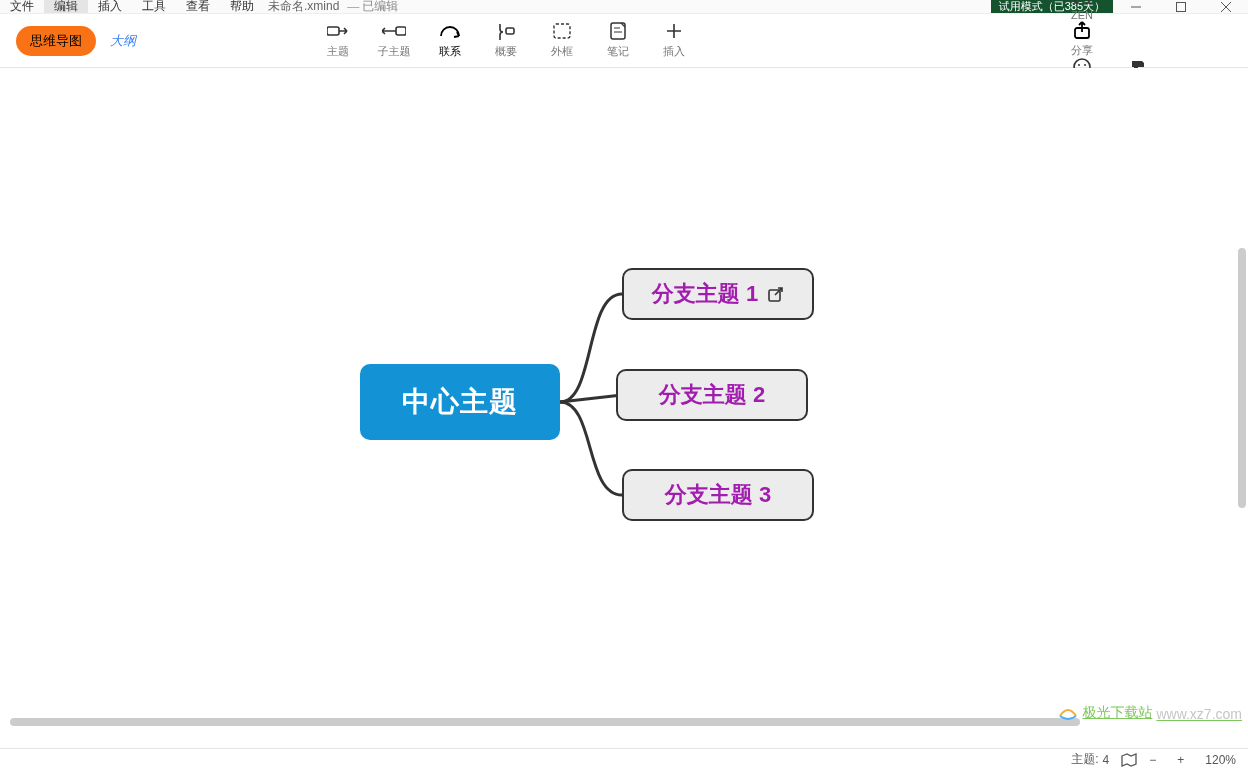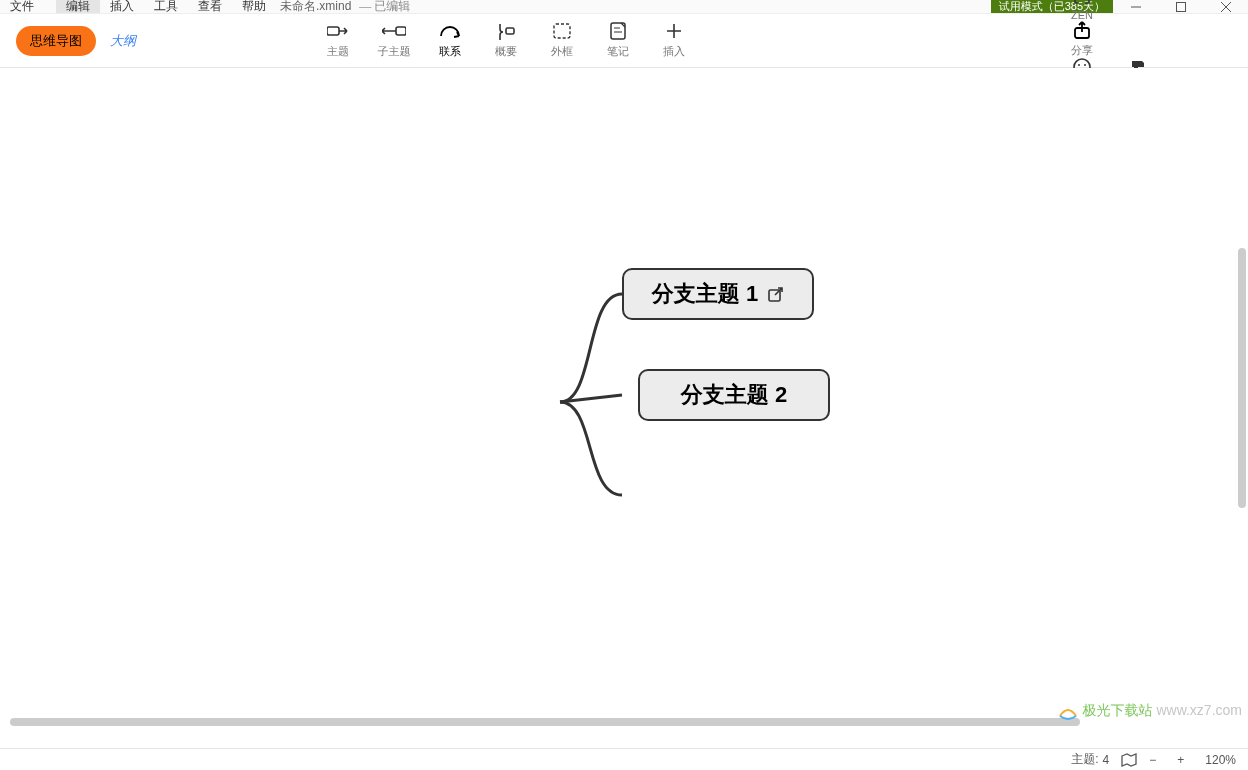--- a/index.html
+++ b/index.html
@@ -3,25 +3,25 @@
 <meta charset="utf-8">
 <style>
   * { box-sizing: border-box; margin: 0; padding: 0; }
   html, body { width: 1248px; height: 770px; font-family: "Microsoft YaHei", "PingFang SC", sans-serif; background: #fff; overflow: hidden; }
   .app { display: flex; flex-direction: column; width: 100%; height: 100%; }
 
   
   .titlebar { height: 14px; display: flex; align-items: stretch; font-size: 12px; color: #333; background: #fafafa; border-bottom: 1px solid #eee; }
   .menu { display: flex; align-items: center; }
   .menu-item { padding: 0 10px; height: 100%; display: flex; align-items: center; cursor: default; }
-  .menu-item.active { background: #e5e5e5; margin-left: 12px; }
+  .menu-item.active { background: #e5e5e5; }
   .doc-title { margin-left: 4px; display: flex; align-items: center; color: #666; }
   .doc-status { margin-left: 8px; color: #888; font-family: Liberation Serif, serif; }
   .spacer { flex: 1; }
-  .trial-badge { background: #4d7c0f; color: #fff; padding: 4px 8px; display: flex; align-items: center; font-size: 11px; }
+  .trial-badge { background: #14532d; color: #fff; padding: 4px 8px; display: flex; align-items: center; font-size: 11px; }
   .win-controls { display: flex; }
   .win-btn { width: 45px; display: flex; align-items: center; justify-content: center; color: #555; }
 
   
   .toolbar { height: 54px; display: flex; align-items: center; border-bottom: 1px solid #e5e5e5; }
   .view-switch { display: flex; align-items: center; margin-left: 16px; }
   .pill { padding: 6px 14px; border-radius: 16px; font-size: 13px; }
   .pill.active { background: #f97316; color: #000; font-weight: 500; }
   .pill.inactive { color: #3b82f6; font-style: italic; }
   .tbtns { display: flex; margin-left: 160px; }
@@ -33,34 +33,34 @@
 
   
   .canvas-wrap { flex: 1; position: relative; background: #fff; }
   .canvas { position: absolute; inset: 0; }
   .scrollbar-v { position: absolute; right: 2px; top: 80px; bottom: 20px; width: 8px; }
   .scroll-thumb-v { position: absolute; right: 0; top: 100px; width: 8px; height: 260px; background: #ccc; border-radius: 4px; }
   .scrollbar-h { position: absolute; left: 2px; right: 20px; bottom: 22px; height: 8px; }
   .scroll-thumb-h { position: absolute; left: 8px; bottom: 0; height: 8px; width: 1070px; background: #ccc; border-radius: 4px; }
 
   .central { position: absolute; left: 360px; top: 296px; width: 200px; height: 76px; background: #1393d5; color: #fff; border-radius: 10px; display: flex; align-items: center; justify-content: center; font-size: 28px; font-weight: 700; letter-spacing: 1px; }
-  .branch { position: absolute; width: 192px; height: 52px; background: #ececec; border: 2px solid #333; border-radius: 10px; display: flex; align-items: center; justify-content: center; font-size: 22px; font-weight: 600; color: #000000; gap: 10px; }
+  .branch { position: absolute; width: 192px; height: 52px; background: #ececec; border: 2px solid #333; border-radius: 10px; display: flex; align-items: center; justify-content: center; font-size: 22px; font-weight: 600; color: #a21caf; gap: 10px; }
   .b1 { left: 622px; top: 200px; }
-  .b2 { left: 638px; top: 301px; }
+  .b2 { left: 616px; top: 301px; }
   .b3 { left: 622px; top: 401px; }
   .ext-icon { width: 16px; height: 16px; }
 
   svg.connectors { position: absolute; left: 0; top: 0; width: 100%; height: 100%; pointer-events: none; }
 
   
   .statusbar { height: 22px; border-top: 1px solid #e5e5e5; display: flex; align-items: center; font-size: 12px; color: #555; padding: 0 6px; }
   .statusbar .spacer { flex: 1; }
   .status-item { margin: 0 6px; display: flex; align-items: center; gap: 4px; }
   .zoom-btn { width: 16px; text-align: center; }
-  .watermark { position: absolute; right: 6px; bottom: 26px; font-size: 14px; color: #6fc24a; opacity: .9; display:flex; align-items:flex-start; gap:4px;}
+  .watermark { position: absolute; right: 6px; bottom: 26px; font-size: 14px; color: #6fc24a; opacity: .9; display:flex; align-items:flex-end; gap:4px;text-decoration:underline;}
   .watermark .url{ color:#c0c0c0;}
 </style>
 </head>
 <body>
 
 <div class="app">
 
   <div class="titlebar">
     <div class="menu">
       <div class="menu-item">文件</div>
@@ -212,30 +212,36 @@
   </div>
 
   <div class="canvas-wrap">
     <div class="canvas">
       <svg class="connectors">
         <path d="M560 334 C 595 334 585 226 622 226" stroke="#333" stroke-width="3" fill="none"></path>
         <path d="M560 334 L 622 327" stroke="#333" stroke-width="3" fill="none"></path>
         <path d="M560 334 C 595 334 585 427 622 427" stroke="#333" stroke-width="3" fill="none"></path>
       </svg>
 
+      <div class="central">
+        <span>中心主题</span>
+      </div>
 
       <div class="branch b1">
         <span>分支主题 1</span>
         <svg class="ext-icon" viewBox="0 0 16 16">
             <rect x="1" y="4" width="11" height="11" rx="1.5" fill="none" stroke="#333" stroke-width="1.6"></rect>
             <path d="M7 9L14 2M10 2h4v4" fill="none" stroke="#333" stroke-width="1.6"></path>
           </svg>
       </div>
       <div class="branch b2">
         <span>分支主题 2</span>
+      </div>
+      <div class="branch b3">
+        <span>分支主题 3</span>
       </div>
     </div>
 
     <div class="scrollbar-v">
       <div class="scroll-thumb-v"></div>
     </div>
     <div class="scrollbar-h">
       <div class="scroll-thumb-h"></div>
     </div>
 

